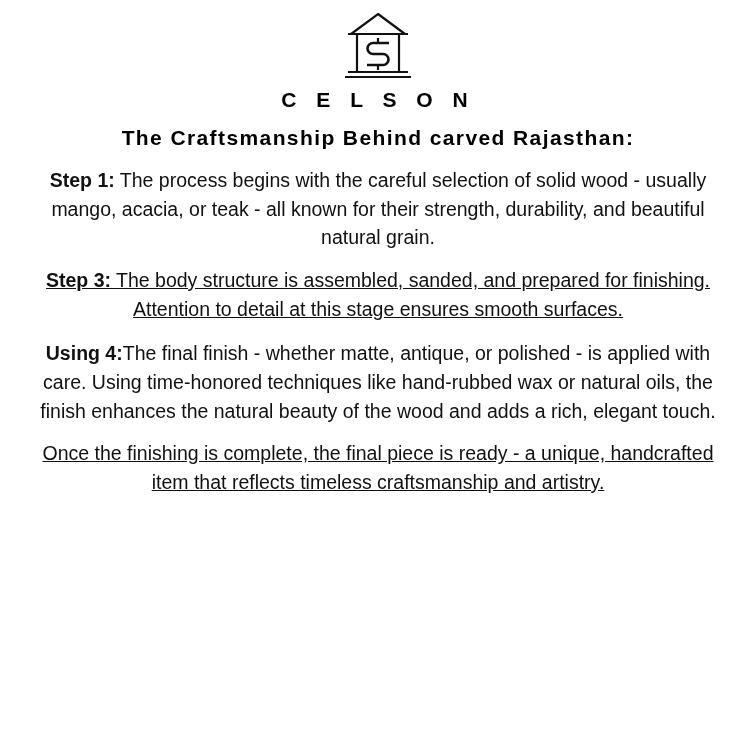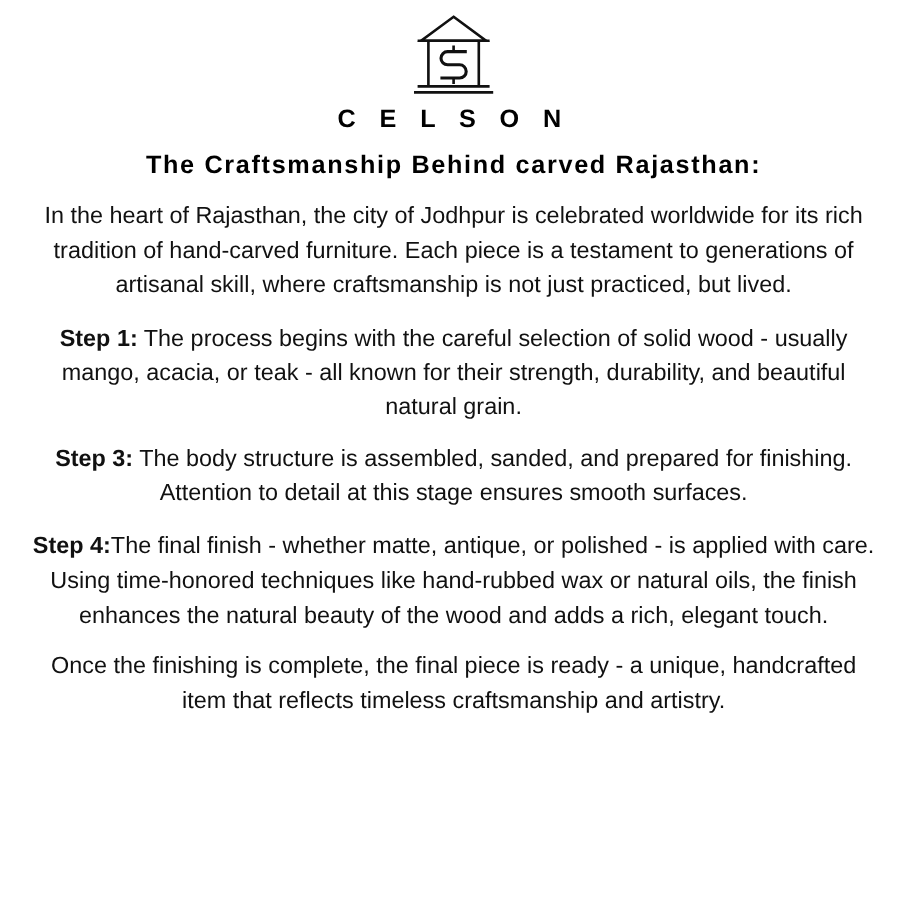--- a/index.html
+++ b/index.html
@@ -50,20 +50,21 @@
   .body-block {
     width: 710px;
     text-align: center;
     font-size: 19.5px;
     line-height: 1.47;
     color: #111;
     margin-top: 16px;
   }
   .body-block.tight {
     margin-top: 14px;
+    text-decoration: underline;
   }
   .step-label {
     font-weight: bold;
   }
 </style>
 </head>
 <body>
 
 <div class="page">
 
@@ -80,30 +81,29 @@
         <line x1="43" y1="28" x2="43" y2="33"></line>
         <line x1="43" y1="55" x2="43" y2="60"></line>
       </g>
     </svg>
   </div>
 
   <div class="brand-name">C E L S O N</div>
 
   <div class="headline">The Craftsmanship Behind carved Rajasthan:</div>
 
-  <div class="body-block">In the heart of Rajasthan, the city of Jodhpur is celebrated worldwide for its rich tradition of hand-carved furniture. Each piece is a testament to generations of artisanal skill, where craftsmanship is not just practiced, but lived.</div>
 
   <div class="body-block">
     <span class="step-label">Step 1:</span><span> The process begins with the careful selection of solid wood - usually mango, acacia, or teak - all known for their strength, durability, and beautiful natural grain.</span>
   </div>
 
 
   <div class="body-block tight">
     <span class="step-label">Step 3:</span><span> The body structure is assembled, sanded, and prepared for finishing. Attention to detail at this stage ensures smooth surfaces.</span>
   </div>
 
   <div class="body-block">
-    <span class="step-label">Step 4:</span><span>The final finish - whether matte, antique, or polished - is applied with care. Using time-honored techniques like hand-rubbed wax or natural oils, the finish enhances the natural beauty of the wood and adds a rich, elegant touch.</span>
+    <span class="step-label">Using 4:</span><span>The final finish - whether matte, antique, or polished - is applied with care. Using time-honored techniques like hand-rubbed wax or natural oils, the finish enhances the natural beauty of the wood and adds a rich, elegant touch.</span>
   </div>
 
   <div class="body-block tight">Once the finishing is complete, the final piece is ready - a unique, handcrafted item that reflects timeless craftsmanship and artistry.</div>
 
 </div>
 
 </body></html>

